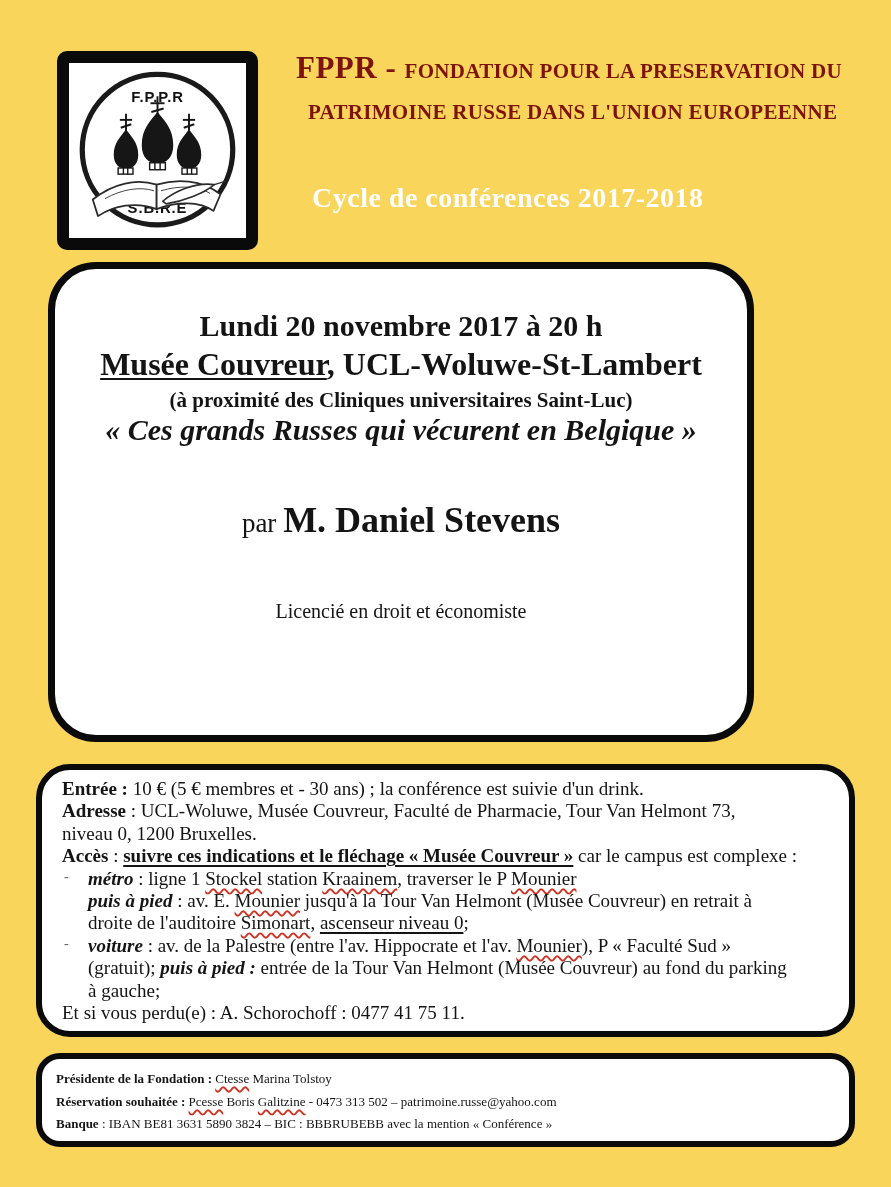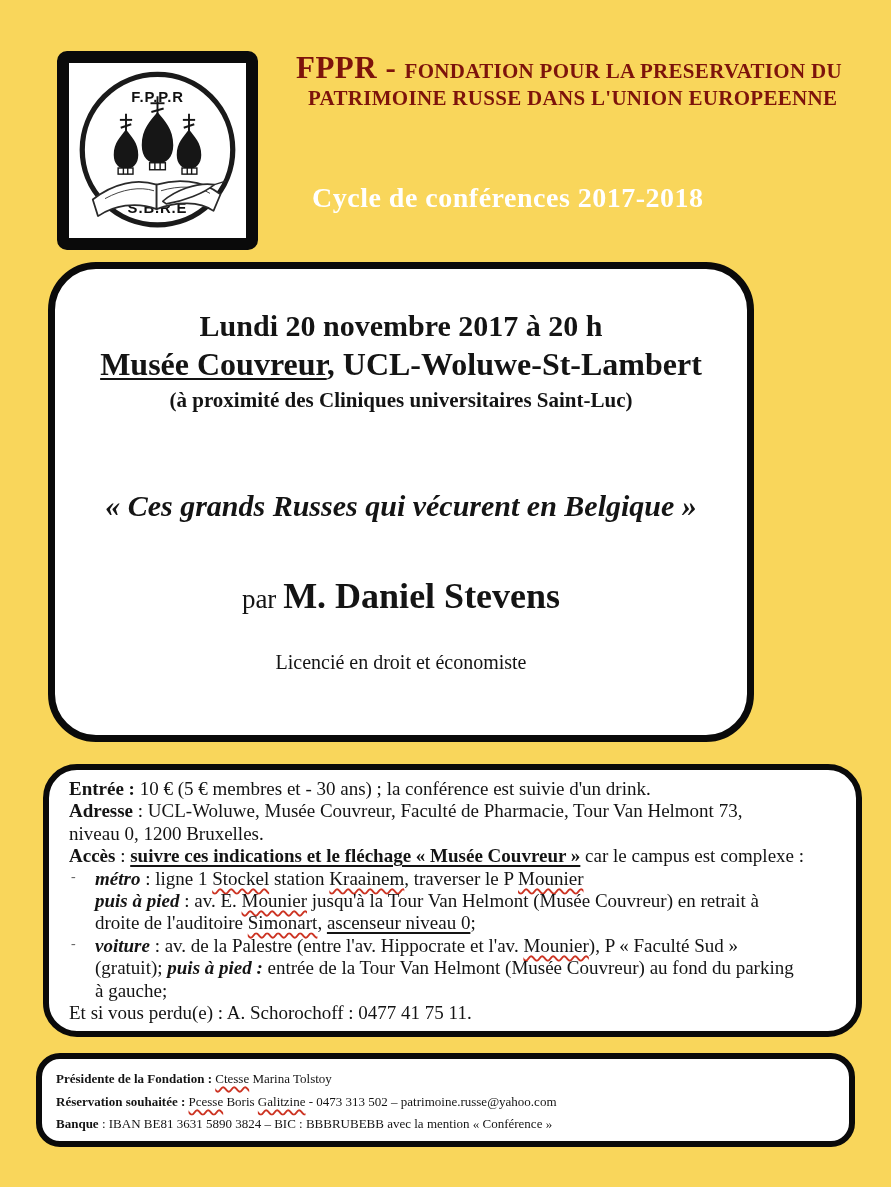--- a/index.html
+++ b/index.html
@@ -24,47 +24,47 @@
     border:12px solid var(--border_black,#0a0a0a);
     border-radius:10px;
   }
   .logo-box svg{width:100%; height:100%; display:block;}
 
   
   .org-header{position:absolute; left:296px; top:50px; width:575px; color:var(--accent_red,#7D130B);}
   .org-line1{white-space:nowrap;}
   .org-acronym{font-size:31px; font-weight:700; letter-spacing:.5px;}
   .org-rest{font-size:21px; font-weight:700; letter-spacing:.3px;}
-  .org-line2{font-size:21px; font-weight:700; letter-spacing:.3px; padding-left:12px; margin-top:0; white-space:nowrap;}
+  .org-line2{font-size:21px; font-weight:700; letter-spacing:.3px; padding-left:12px; margin-top:14px; white-space:nowrap;}
   .cycle-title{
     position:absolute; left:312px; top:182px;
     font-size:28px; font-weight:700; color:var(--cycle_white,#fff);
     letter-spacing:.5px; white-space:nowrap;
   }
 
   
   .event-card{
     position:absolute; left:48px; top:262px; width:706px; height:480px;
     background:var(--box_bg,#fff);
     border:7px solid var(--border_black,#0a0a0a);
     border-radius:48px;
     text-align:center;
   }
   .event-date{margin-top:40px; font-size:30px; font-weight:700;}
   .event-venue{margin-top:3px; font-size:32px; font-weight:700;}
   .event-proximity{margin-top:5px; font-size:21px; font-weight:700;}
-  .lecture-title{margin-top:76px; font-size:30px; font-weight:700; font-style:italic;}
+  .lecture-title{font-size:30px; font-weight:700; font-style:italic;}
   .speaker-line{margin-top:52px;}
   .speaker-prefix{font-size:27px;}
   .speaker-name{font-size:36px; font-weight:700;}
-  .speaker-credential{margin-top:34px; font-size:20px;}
+  .speaker-credential{margin-top:59px; font-size:20px;}
 
   
   .info-card{
-    position:absolute; left:43px; top:764px; width:819px; height:273px;
+    position:absolute; left:36px; top:764px; width:819px; height:273px;
     background:var(--box_bg,#fff);
     border:6px solid var(--border_black,#0a0a0a);
     border-radius:34px;
     padding:8px 14px 0 12px;
     font-size:19px; line-height:22.4px;
   }
   .dl{position:relative; padding-left:8px;}
   .dl.ind{padding-left:34px;}
   .dl.bullet{padding-left:34px;}
   .bullet-dash{position:absolute; left:10px; top:-2px; font-size:14px; color:#666;}

